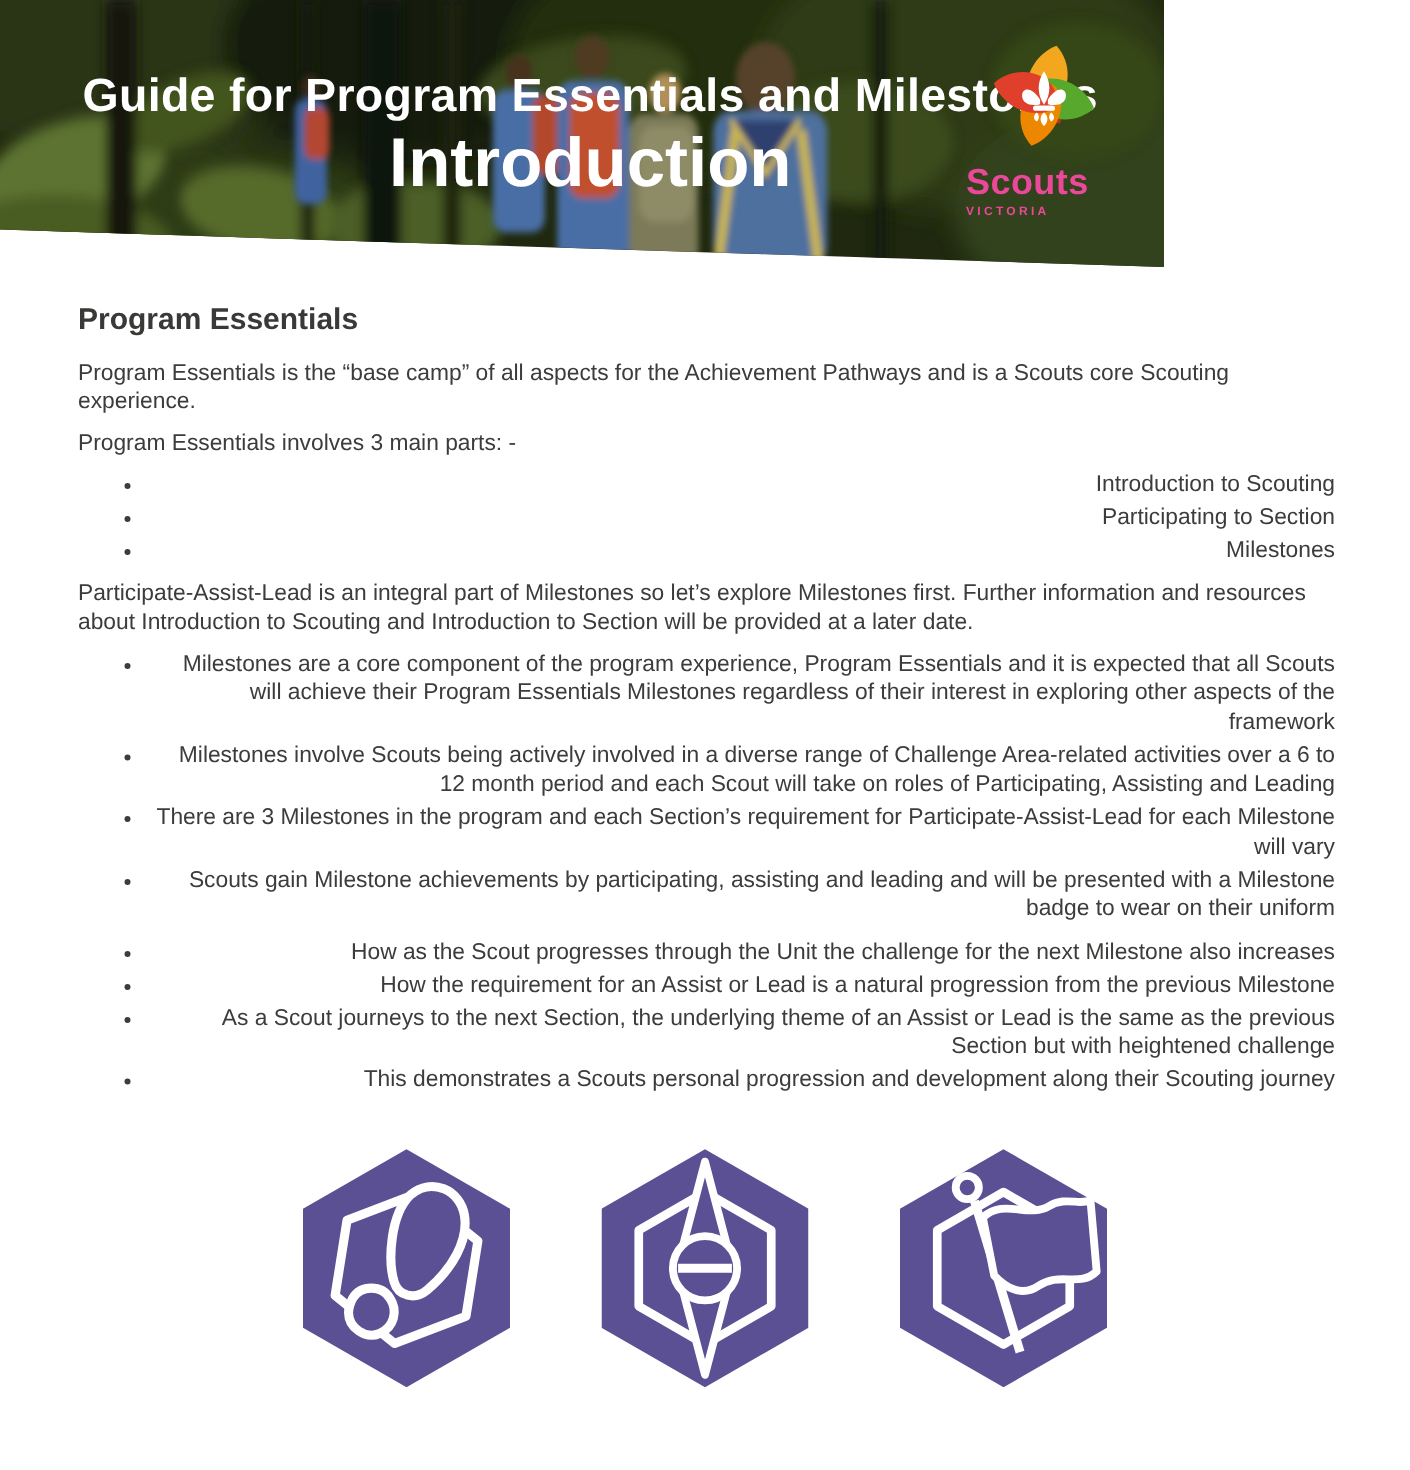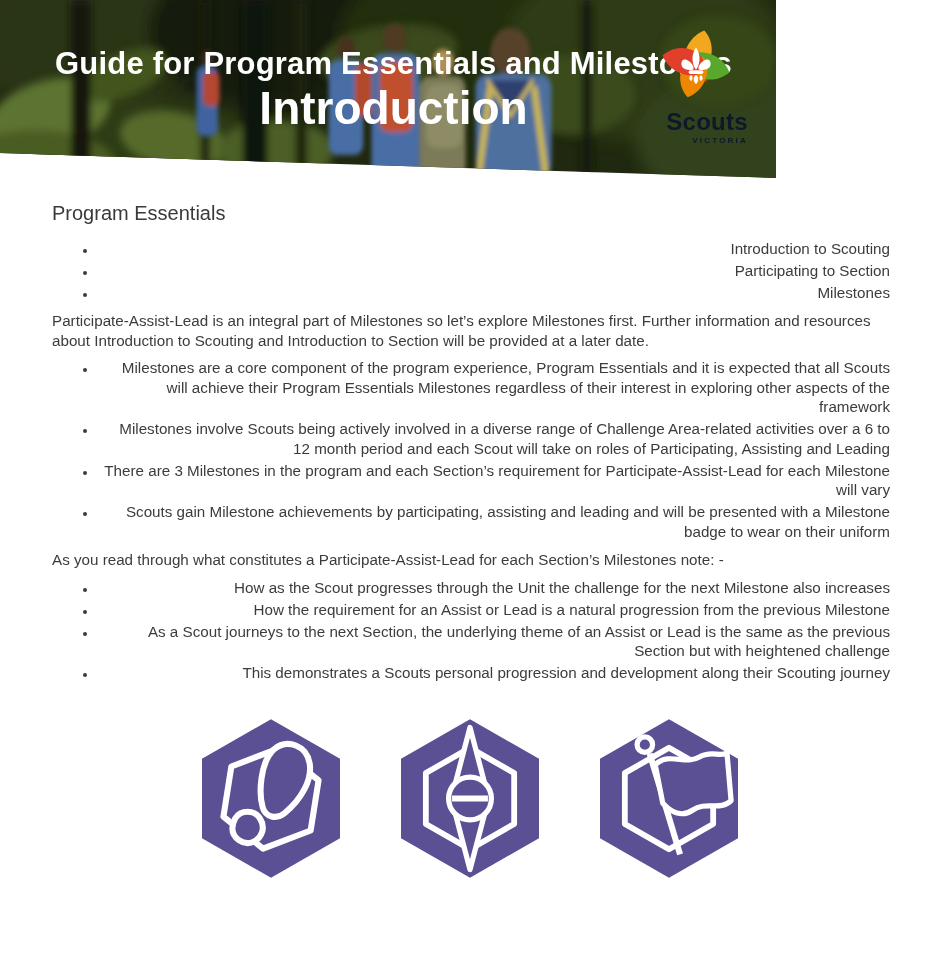--- a/index.html
+++ b/index.html
@@ -9,28 +9,28 @@
   }
   
   .header {
     position:relative; width:776px; height:178px;
     clip-path:polygon(0 0, 100% 0, 100% 100%, 0 86%);
   }
   .header-photo { position:absolute; left:0; top:0; width:100%; height:100%; display:block; }
   .titles { position:absolute; left:55px; top:46px; color:#ffffff; }
   .title-line1 { font-size:31px; font-weight:700; line-height:36px; letter-spacing:0.2px; }
   .title-line2 { font-size:46px; font-weight:700; line-height:50px; margin-top:1px;text-align:center; }
-  .logo { position:absolute; top:26px; right:28px; width:104px; text-align:right; color:#0f172a; }
+  .logo { position:absolute; top:26px; right:28px; width:104px; text-align:left; color:#ec4899; }
   .logo-emblem svg { width:88px; height:86px; display:block; margin:0 auto; }
   .logo-wordmark { font-size:24px; font-weight:700; line-height:24px; margin-top:-2px; letter-spacing:0.3px; }
   .logo-region { font-size:8px; font-weight:700; letter-spacing:2.2px; margin-top:2px; }
 
   
   .content { padding:26px 50px 0 52px; font-size:15.2px; line-height:19.5px; }
-  .section-heading { font-size:20px; font-weight:400; color:#393938; margin:0 0 15px 0; }
+  .section-heading { font-size:20px; font-weight:700; color:#393938; margin:0 0 15px 0; }
   .sub-heading { font-size:15.5px; font-weight:700; margin:15px 0 9px 0; }
   p { margin:0 0 8px 0; }
   ul { margin:2px 0 9px 0; padding-left:45px;text-align:right; }
   li { margin-bottom:2.5px; padding-left:2px; }
   li::marker { font-size:0.8em; }
 
   
   .badges { display:flex; justify-content:center; gap:61px; margin-top:36px; }
   .badge svg { width:138px; height:159px; display:block; }
 </style>
@@ -133,38 +133,39 @@
       </svg>
     </div>
     <div class="logo-wordmark">Scouts</div>
     <div class="logo-region">VICTORIA</div>
   </div>
 </div>
 
 <div class="content">
   <h2 class="section-heading">Program Essentials</h2>
 
+  <p>Program Essentials is the “base camp” of all aspects for the Achievement Pathways and is a Scouts core Scouting experience.</p>
+  <p>Program Essentials involves 3 main parts: -</p>
 
   <ul>
     <li>Introduction to Scouting</li>
     <li>Participating to Section</li>
     <li>Milestones</li>
   </ul>
 
   <p>Participate-Assist-Lead is an integral part of Milestones so let’s explore Milestones first. Further information and resources about Introduction to Scouting and Introduction to Section will be provided at a later date.</p>
 
 
   <ul>
     <li>Milestones are a core component of the program experience, Program Essentials and it is expected that all Scouts will achieve their Program Essentials Milestones regardless of their interest in exploring other aspects of the framework</li>
     <li>Milestones involve Scouts being actively involved in a diverse range of Challenge Area-related activities over a 6 to 12 month period and each Scout will take on roles of Participating, Assisting and Leading</li>
     <li>There are 3 Milestones in the program and each Section’s requirement for Participate-Assist-Lead for each Milestone will vary</li>
     <li>Scouts gain Milestone achievements by participating, assisting and leading and will be presented with a Milestone badge to wear on their uniform</li>
   </ul>
 
-  <p>As you read through what constitutes a Participate-Assist-Lead for each Section’s Milestones note: -</p>
 
   <ul>
     <li>How as the Scout progresses through the Unit the challenge for the next Milestone also increases</li>
     <li>How the requirement for an Assist or Lead is a natural progression from the previous Milestone</li>
     <li>As a Scout journeys to the next Section, the underlying theme of an Assist or Lead is the same as the previous Section but with heightened challenge</li>
     <li>This demonstrates a Scouts personal progression and development along their Scouting journey</li>
   </ul>
 </div>
 
 <div class="badges">

